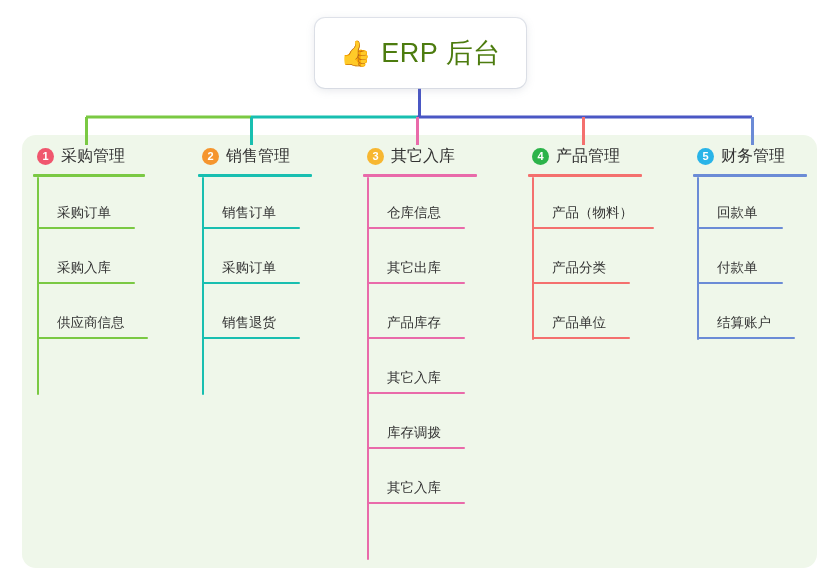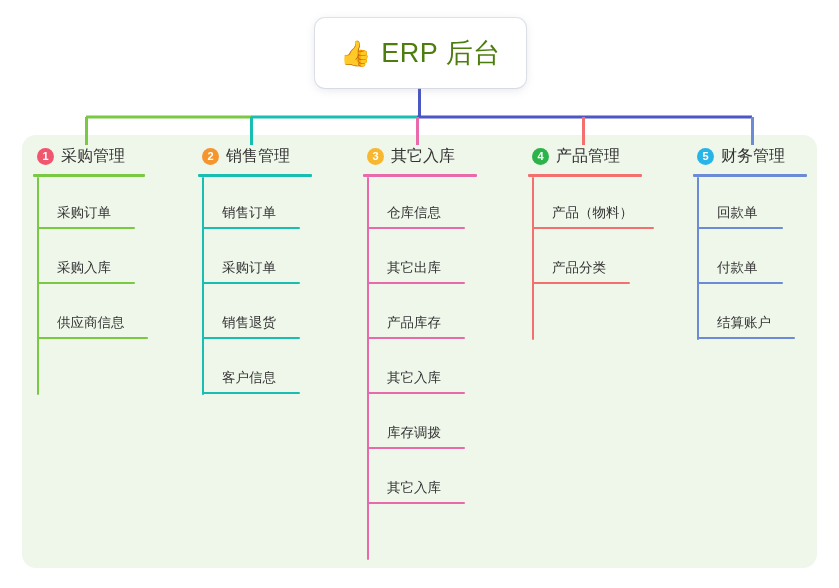--- a/index.html
+++ b/index.html
@@ -213,24 +213,20 @@
             <div class="leaf-rule" style="background: rgb(24, 191, 176); width: 98px;"></div>
           </div>
           <div class="leaf">
             <span class="leaf-text">采购订单</span>
             <div class="leaf-rule" style="background: rgb(24, 191, 176); width: 98px;"></div>
           </div>
           <div class="leaf">
             <span class="leaf-text">销售退货</span>
             <div class="leaf-rule" style="background: rgb(24, 191, 176); width: 98px;"></div>
           </div>
-          <div class="leaf">
-            <span class="leaf-text">客户信息</span>
-            <div class="leaf-rule" style="background: rgb(24, 191, 176); width: 98px;"></div>
-          </div>
         </div>
       </div>
       <div class="column col-2">
         <div class="col-head">
           <span class="col-badge" style="background: rgb(247, 183, 49);">3</span>
           <span class="col-title">其它入库</span>
         </div>
         <div class="col-head-rule" style="background: rgb(233, 106, 170); width: 114px;"></div>
         <div class="col-items">
           <div class="col-trunk" style="background: rgb(233, 106, 170); height: 383px;"></div>
@@ -269,20 +265,24 @@
         <div class="col-items">
           <div class="col-trunk" style="background: rgb(244, 112, 110); height: 163px;"></div>
           <div class="leaf">
             <span class="leaf-text">产品（物料）</span>
             <div class="leaf-rule" style="background: rgb(244, 112, 110); width: 122px;"></div>
           </div>
           <div class="leaf">
             <span class="leaf-text">产品分类</span>
             <div class="leaf-rule" style="background: rgb(244, 112, 110); width: 98px;"></div>
           </div>
+          <div class="leaf">
+            <span class="leaf-text">产品单位</span>
+            <div class="leaf-rule" style="background: rgb(244, 112, 110); width: 98px;"></div>
+          </div>
         </div>
       </div>
       <div class="column col-4">
         <div class="col-head">
           <span class="col-badge" style="background: rgb(41, 180, 232);">5</span>
           <span class="col-title">财务管理</span>
         </div>
         <div class="col-head-rule" style="background: rgb(107, 139, 214); width: 114px;"></div>
         <div class="col-items">
           <div class="col-trunk" style="background: rgb(107, 139, 214); height: 163px;"></div>

